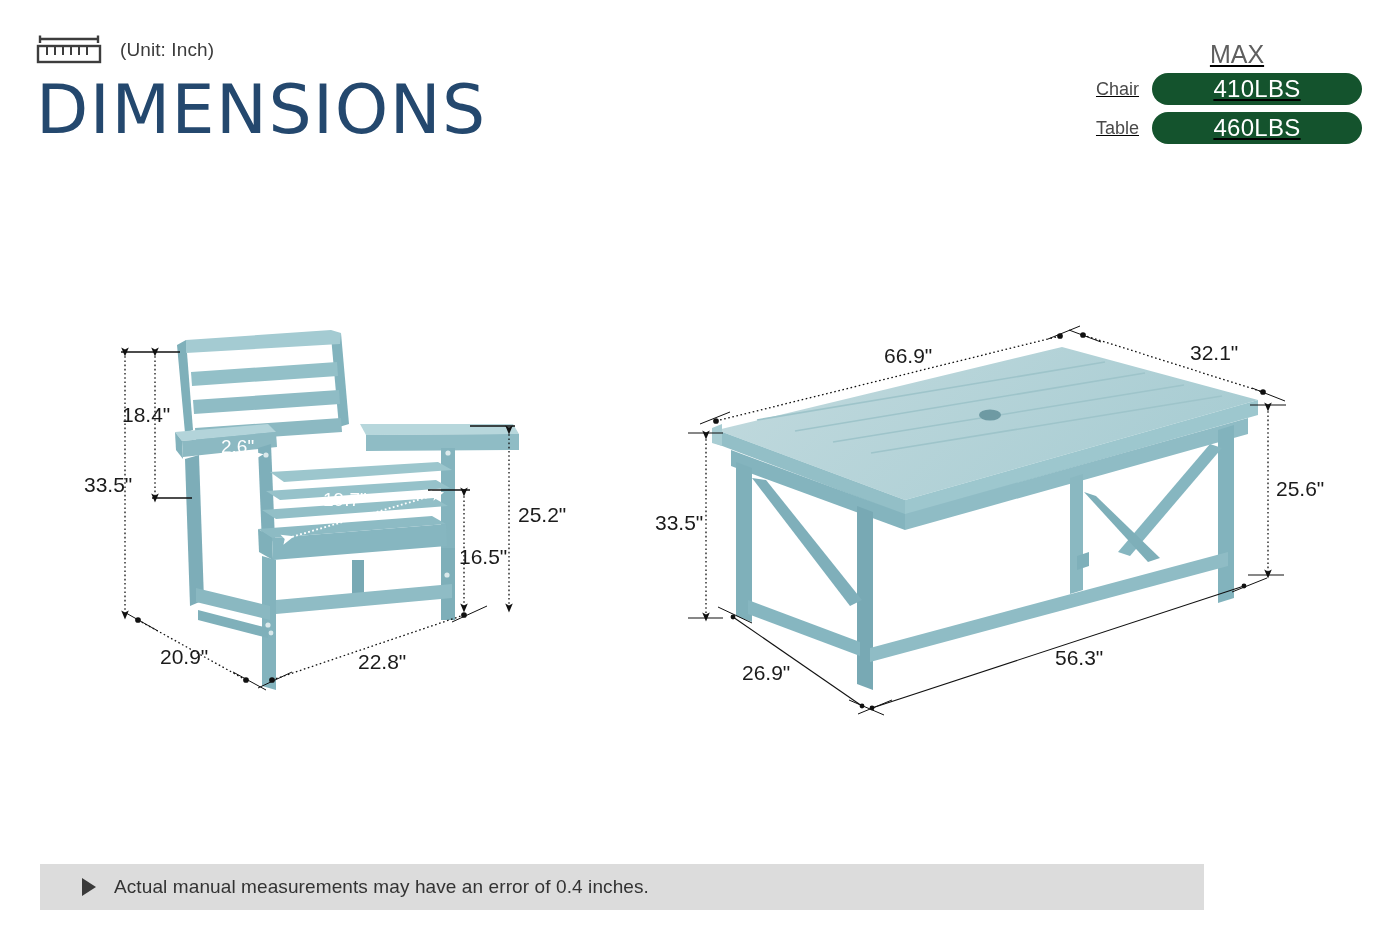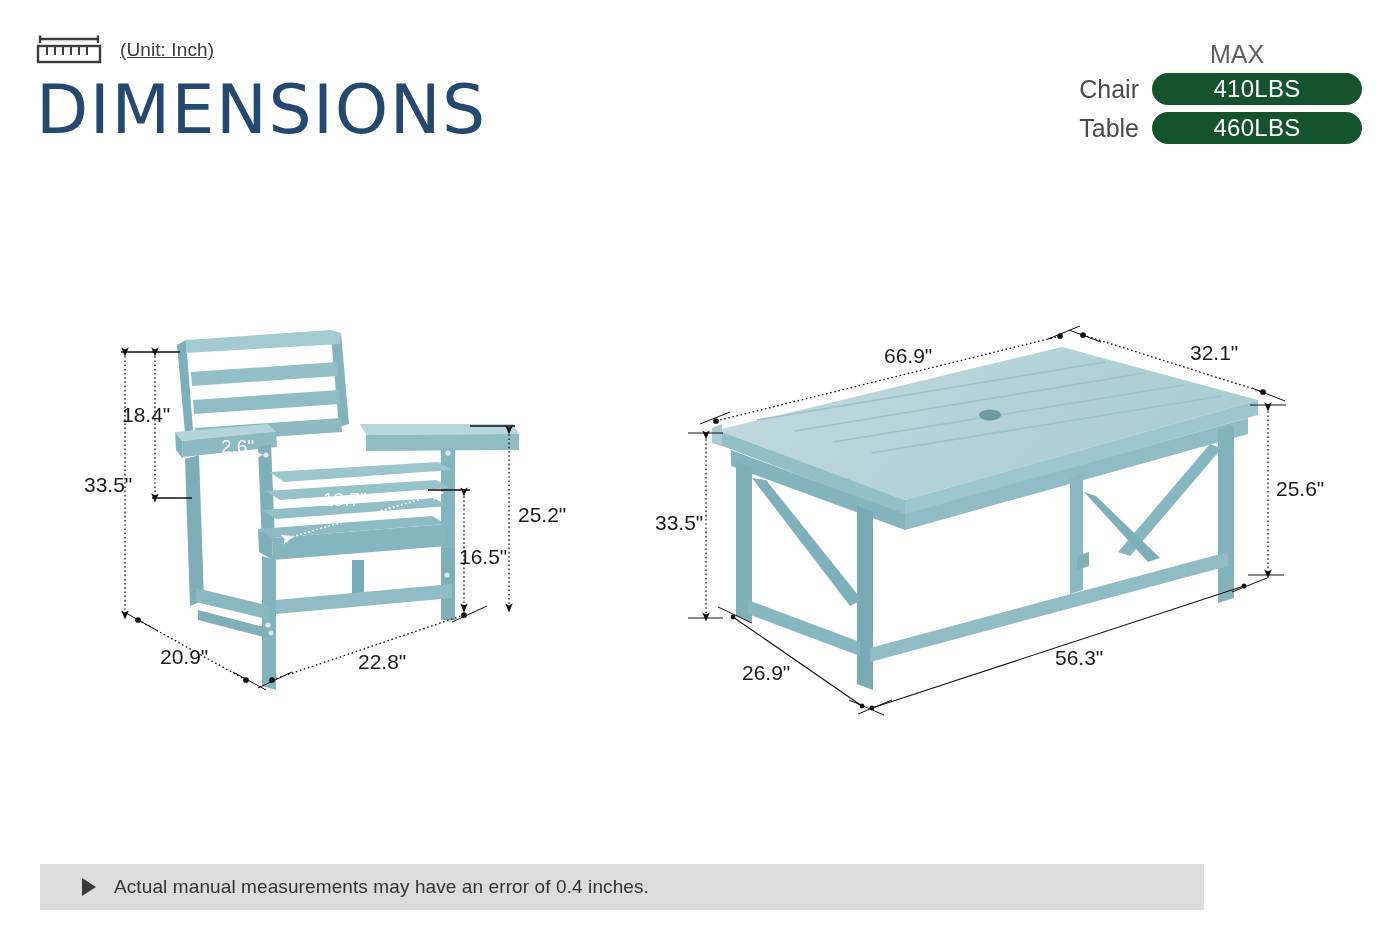--- a/index.html
+++ b/index.html
@@ -9,33 +9,33 @@
     font-family:"Liberation Sans", sans-serif;
     overflow:hidden;
     position:relative;
   }
   .stage{position:absolute;left:0;top:0;width:1400px;height:933px;}
 
   
   .hdr{position:absolute;left:36px;top:34px;}
   .unit-row{display:flex;align-items:center;gap:12px;height:32px;}
   .ruler-ico{width:72px;height:30px;position:relative;}
-  .unit-txt{font-size:19px;color:#3c3c3c;letter-spacing:.1px;text-decoration:underline;}
+  .unit-txt{font-size:19px;color:#3c3c3c;letter-spacing:.1px;}
   .title{
     font-size:68px;font-weight:normal;color:#24486e;
     letter-spacing:1.5px;line-height:1;margin-top:10px;
     font-family:"DejaVu Sans", sans-serif;
   }
   .subtitle{font-size:25px;color:#4a4a4a;margin-top:12px;letter-spacing:.2px;}
 
   
-  .maxbox{position:absolute;right:38px;top:42px;width:330px;}
+  .maxbox{position:absolute;right:38px;top:42px;width:330px;text-decoration:underline;}
   .max-label{text-align:center;font-size:25px;color:#5f5f5f;line-height:1;margin-bottom:6px;padding-left:80px;}
   .max-row{display:flex;align-items:center;justify-content:flex-end;margin-bottom:7px;}
-  .max-name{font-size:25px;color:#4a4a4a;width:100px;text-align:right;padding-right:13px;}
+  .max-name{font-size:18px;color:#4a4a4a;width:100px;text-align:right;padding-right:13px;}
   .pill{
     width:210px;height:32px;border-radius:16px;background:#14532d;
     color:#ffffff;font-size:24px;display:flex;align-items:center;justify-content:center;
     letter-spacing:.3px;
   }
 
   
   .footer{
     position:absolute;left:40px;top:864px;width:1164px;height:46px;
     background:#dcdcdc;display:flex;align-items:center;

